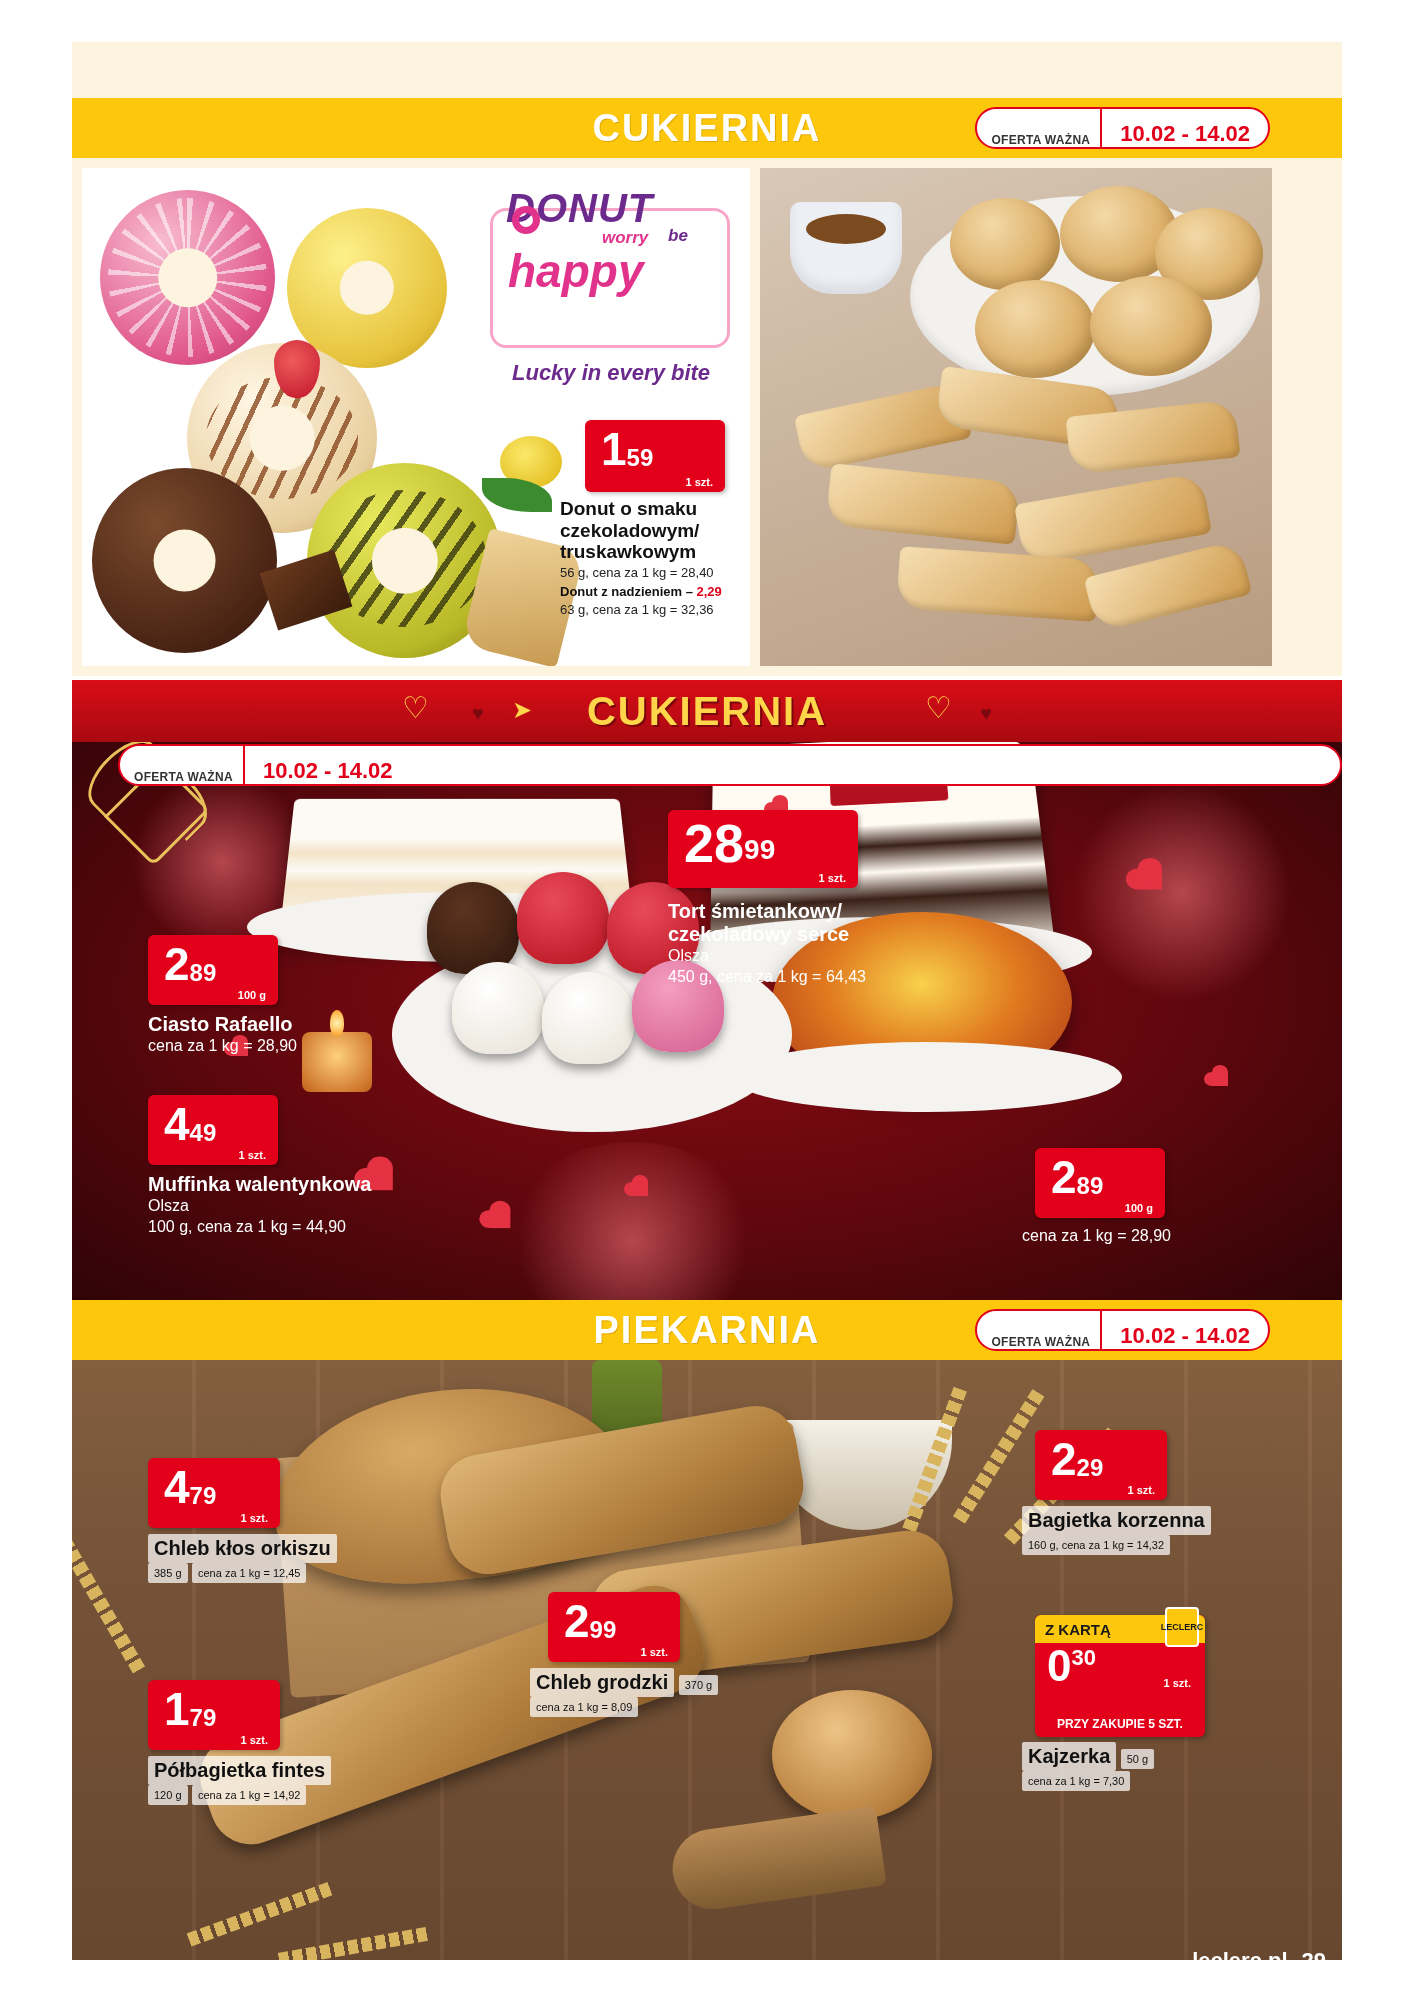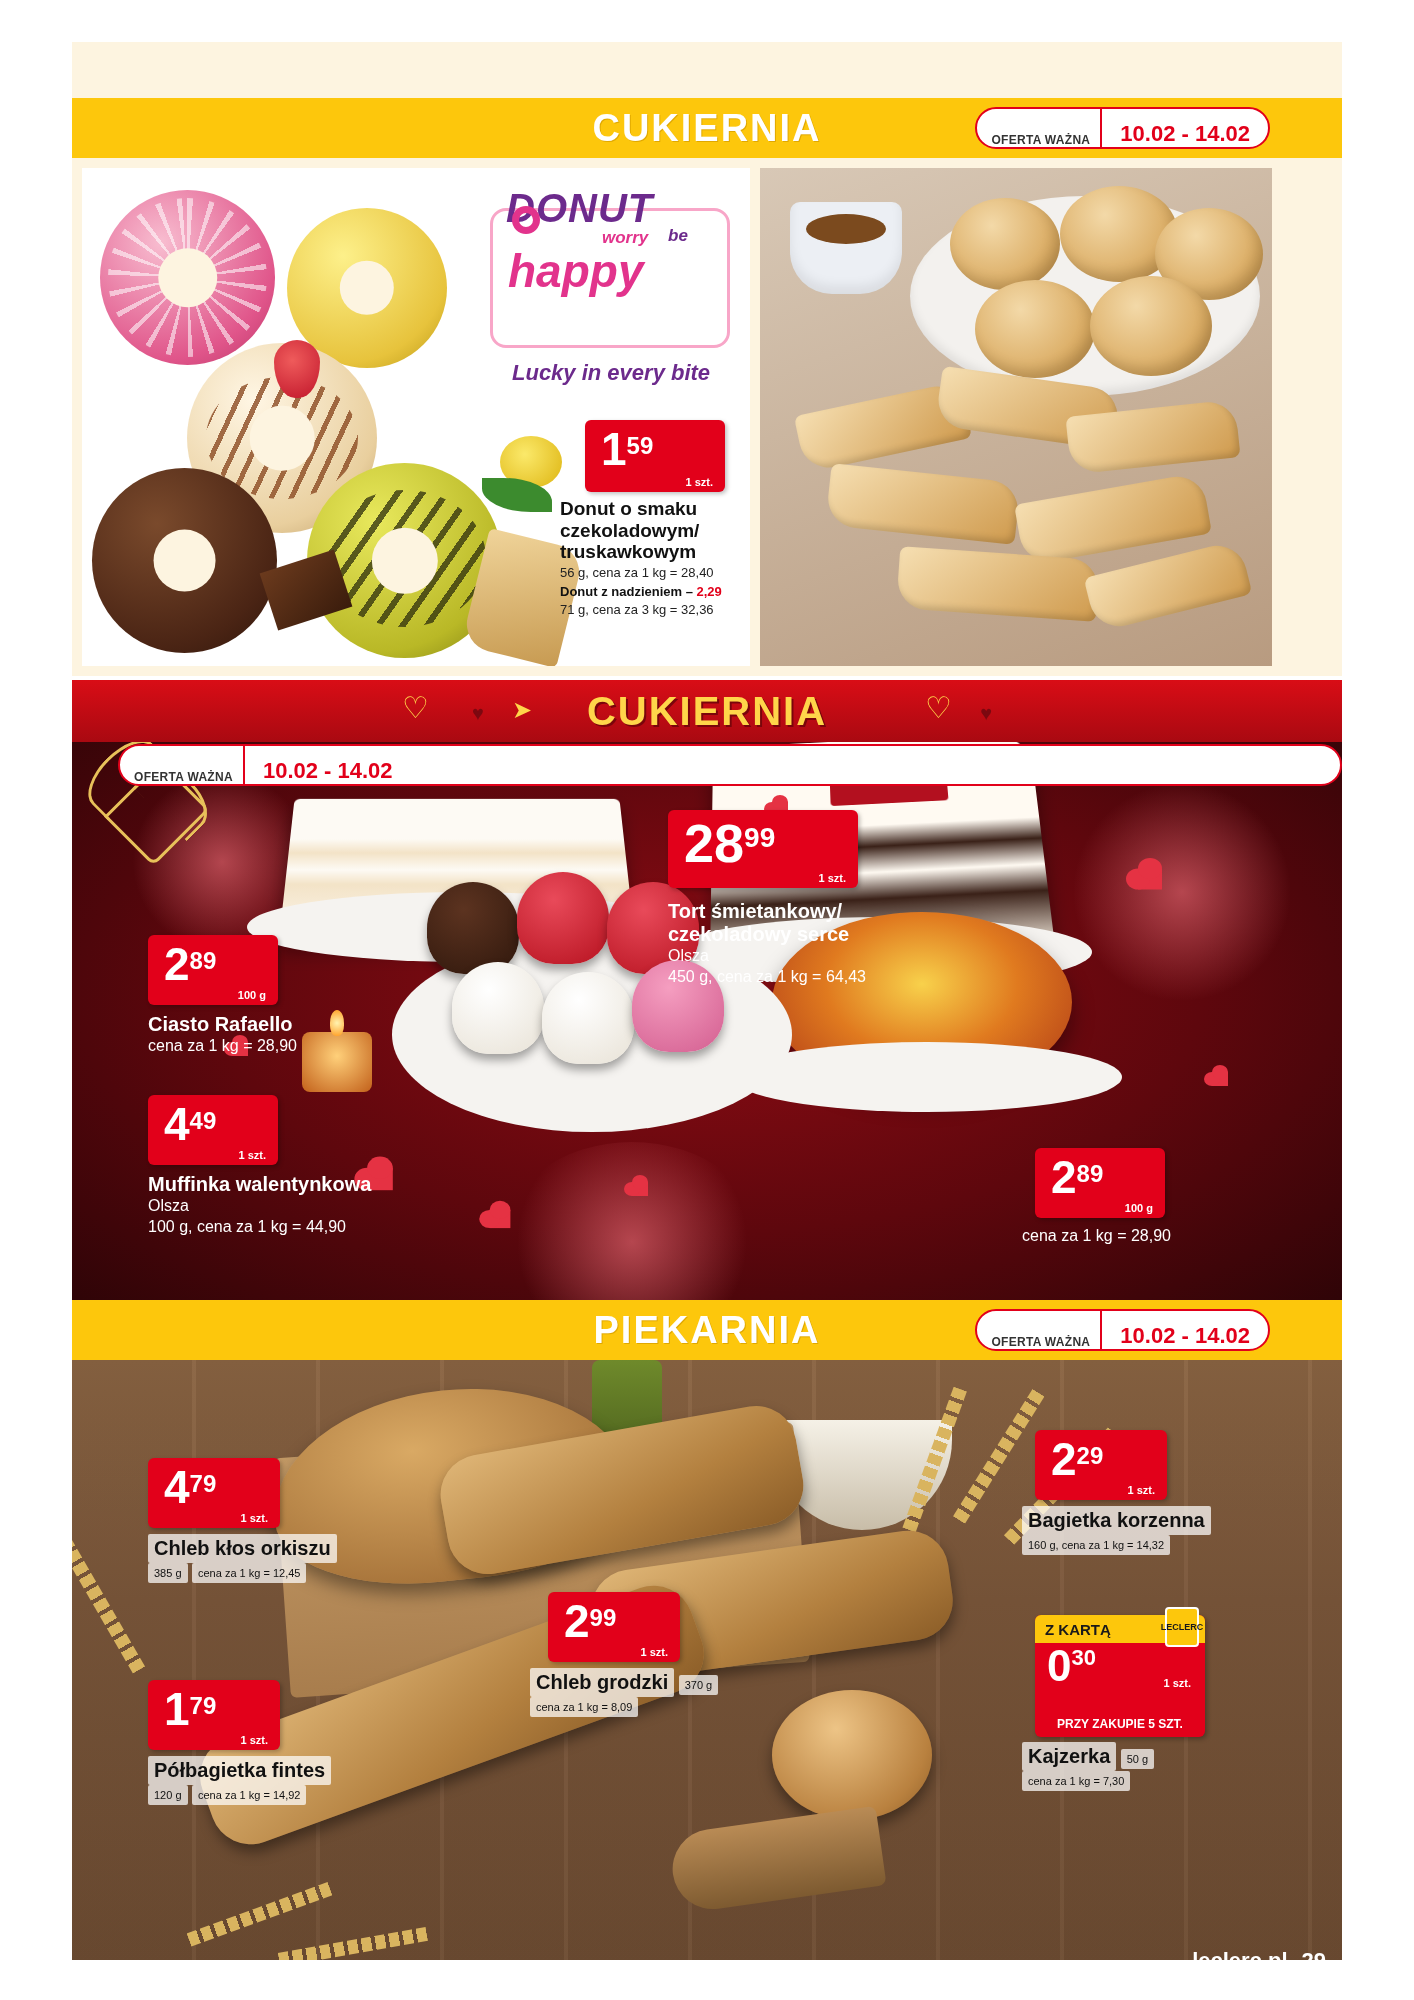--- a/index.html
+++ b/index.html
@@ -145,21 +145,21 @@
     font-style:italic; font-weight:bold;
   }
 
   
   .price-tag {
     position:absolute; background:#e2001a; color:#fff;
     border-radius:6px; display:flex; align-items:flex-start;
     padding:8px 14px 6px 16px; box-shadow:2px 2px 4px rgba(0,0,0,.25);
   }
   .price-tag .int { font-size:46px; font-weight:bold; line-height:.95; }
-  .price-tag .sup { font-size:24px; font-weight:bold; line-height:1; margin-top:6px;}
+  .price-tag .sup { font-size:24px; font-weight:bold; line-height:1; margin-top:18px;}
   .price-tag .unit {
     position:absolute; right:12px; bottom:4px; font-size:11px; font-weight:bold;
   }
   .price-tag.big .int { font-size:54px; }
   .price-tag.big .sup { font-size:28px; }
 
   .prod-block { position:absolute; }
   .prod-name { font-size:19px; font-weight:bold; color:#111; line-height:1.14; }
   .prod-desc { font-size:13px; color:#222; line-height:1.28; margin-top:2px; }
   .prod-desc b { color:#e2001a; }
@@ -461,21 +461,21 @@
     <span class="int">1</span>
     <span class="sup">59</span>
     <span class="unit">1 szt.</span>
   </div>
   <div class="prod-block" style="left:560px;top:498px;width:200px;">
     <div class="prod-name">Donut o smaku czekoladowym/ truskawkowym</div>
     <div class="prod-desc">56 g, cena za 1 kg = 28,40</div>
     <div class="prod-desc">
       <b style="color:#111">Donut z nadzieniem – </b><b>2,29</b>
     </div>
-    <div class="prod-desc">71 g, cena za 3 kg = 32,36</div>
+    <div class="prod-desc">63 g, cena za 1 kg = 32,36</div>
   </div>
 
   <div id="walentynki-banner">
     <span class="wal-heart" style="left:330px;top:10px;">♡</span>
     <span class="wal-heart" style="left:400px;top:22px;font-size:20px;color:#7c0810;">♥</span>
     <span class="wal-heart" style="left:440px;top:16px;font-size:24px;">➤</span>
     <div class="title">CUKIERNIA</div>
     <span class="wal-heart" style="right:390px;top:10px;">♡</span>
     <span class="wal-heart" style="right:350px;top:22px;font-size:20px;color:#7c0810;">♥</span>
   </div>

